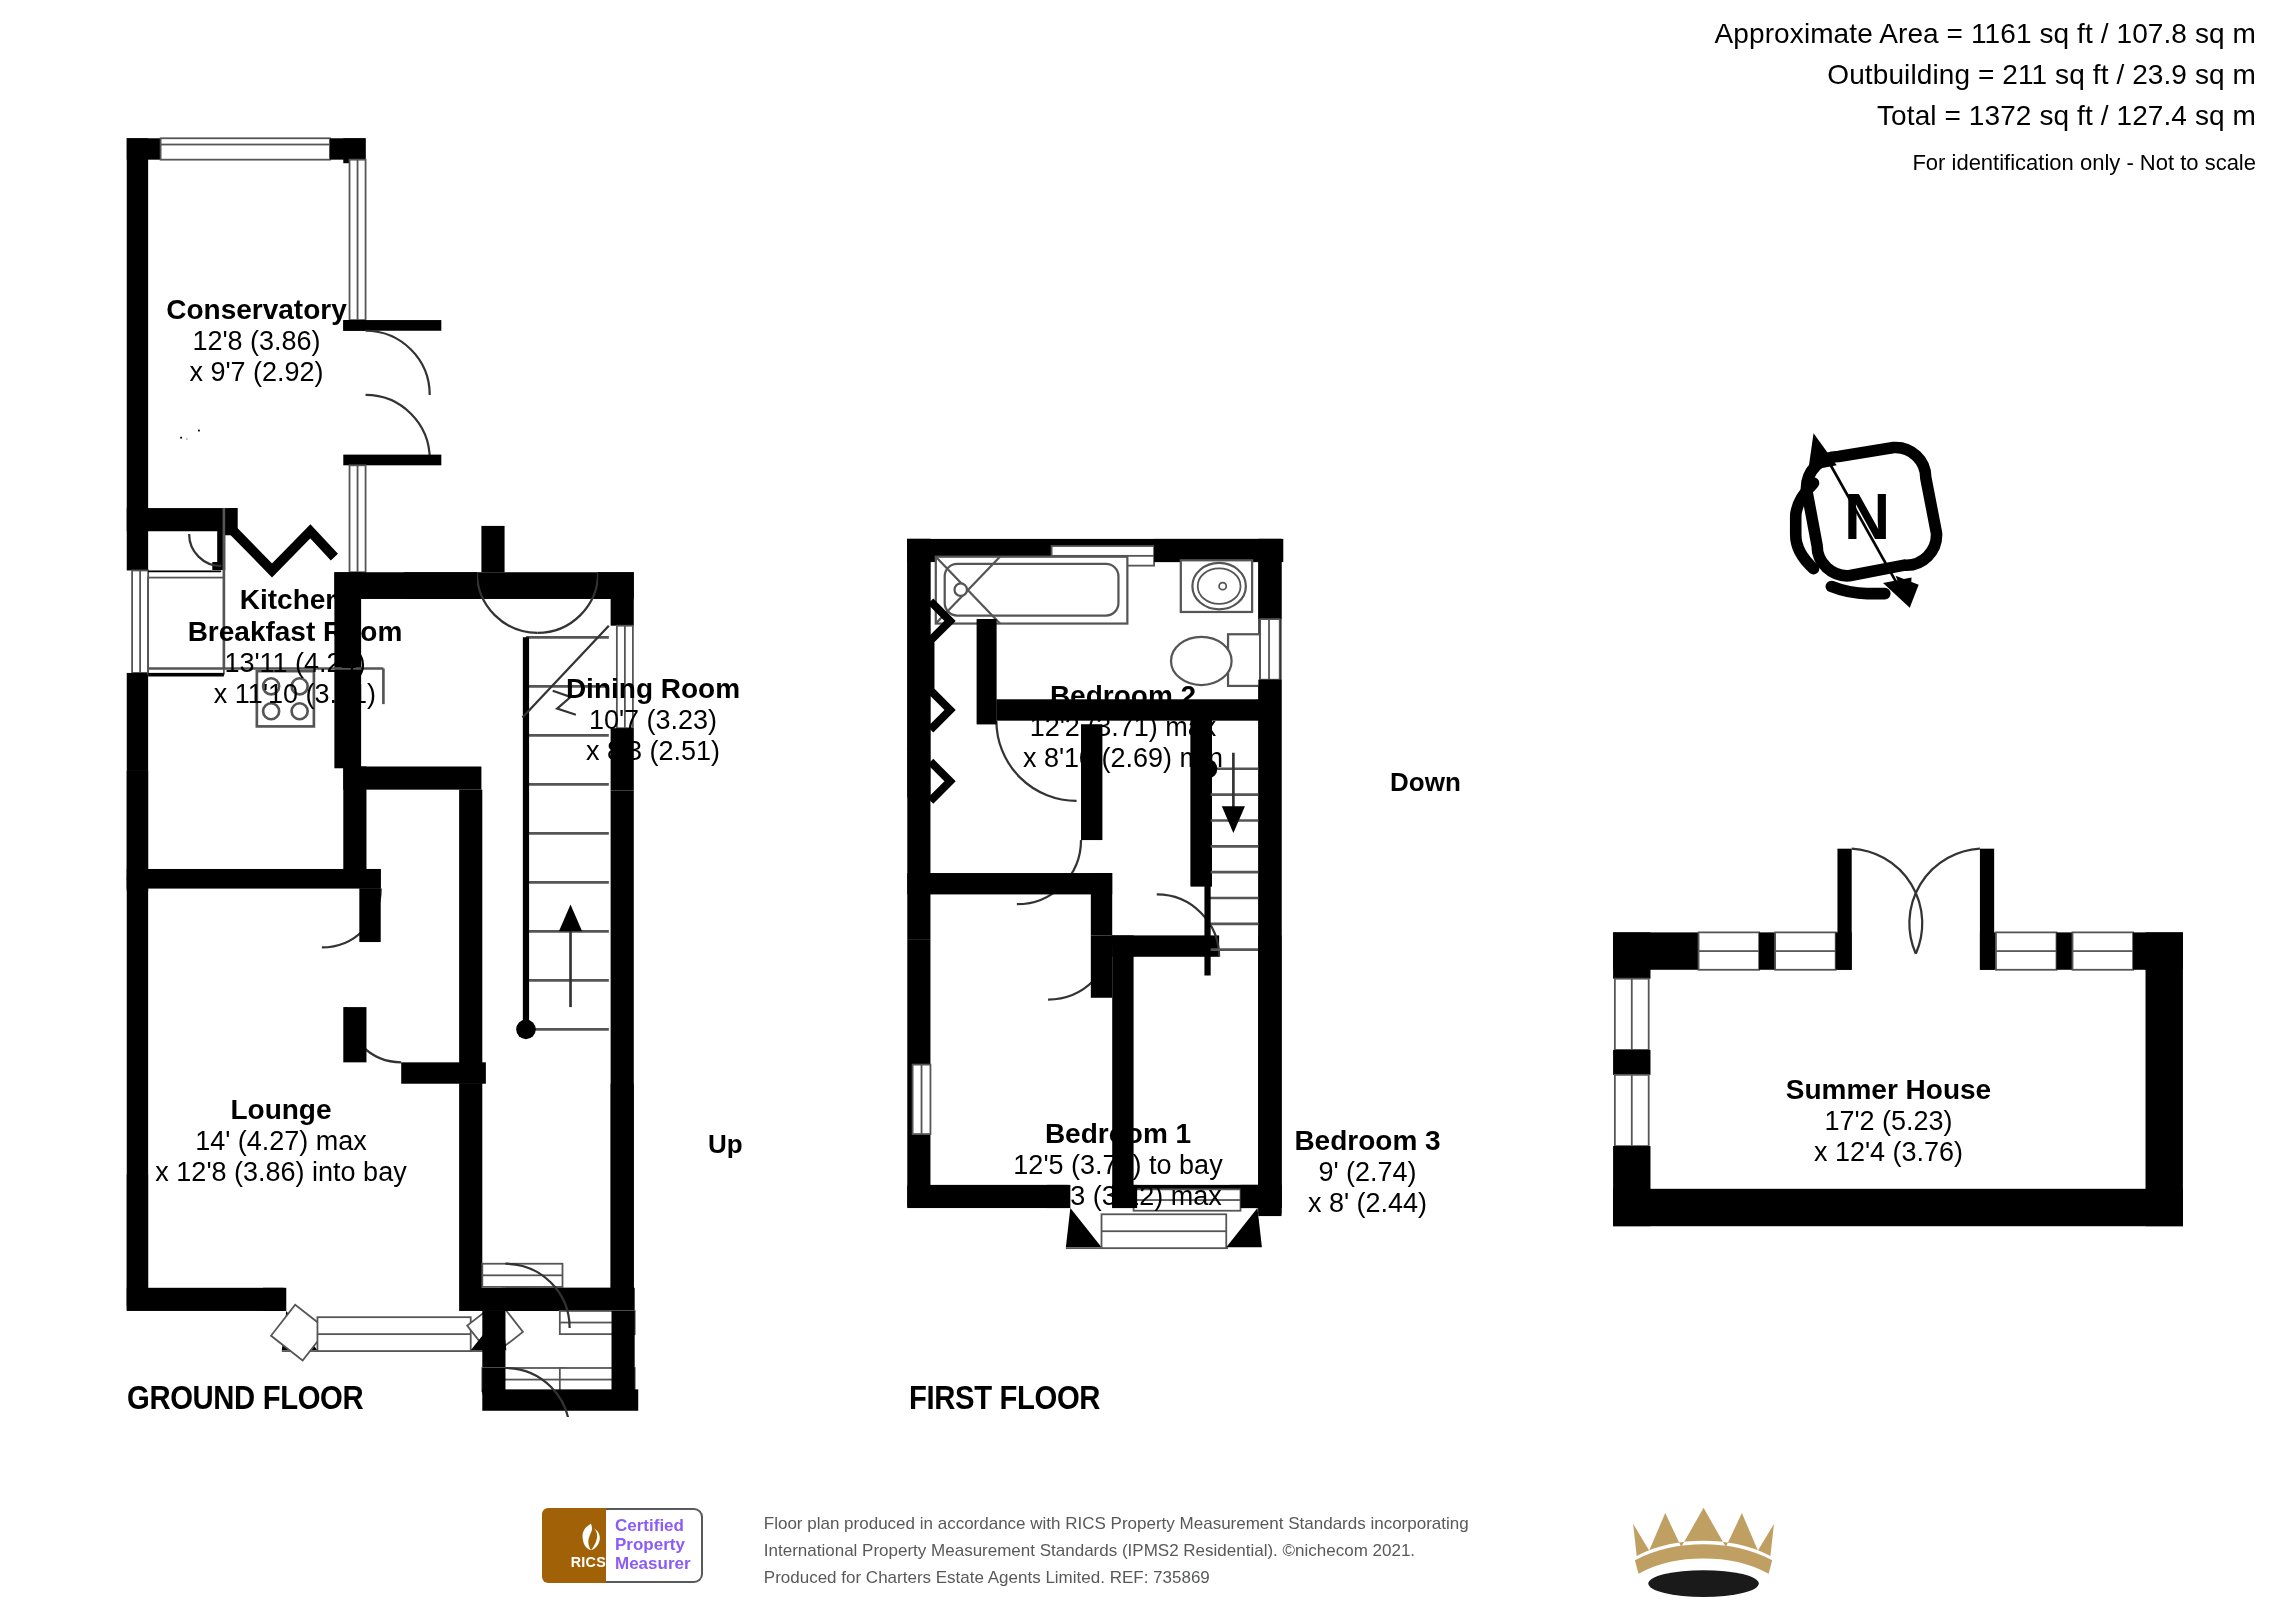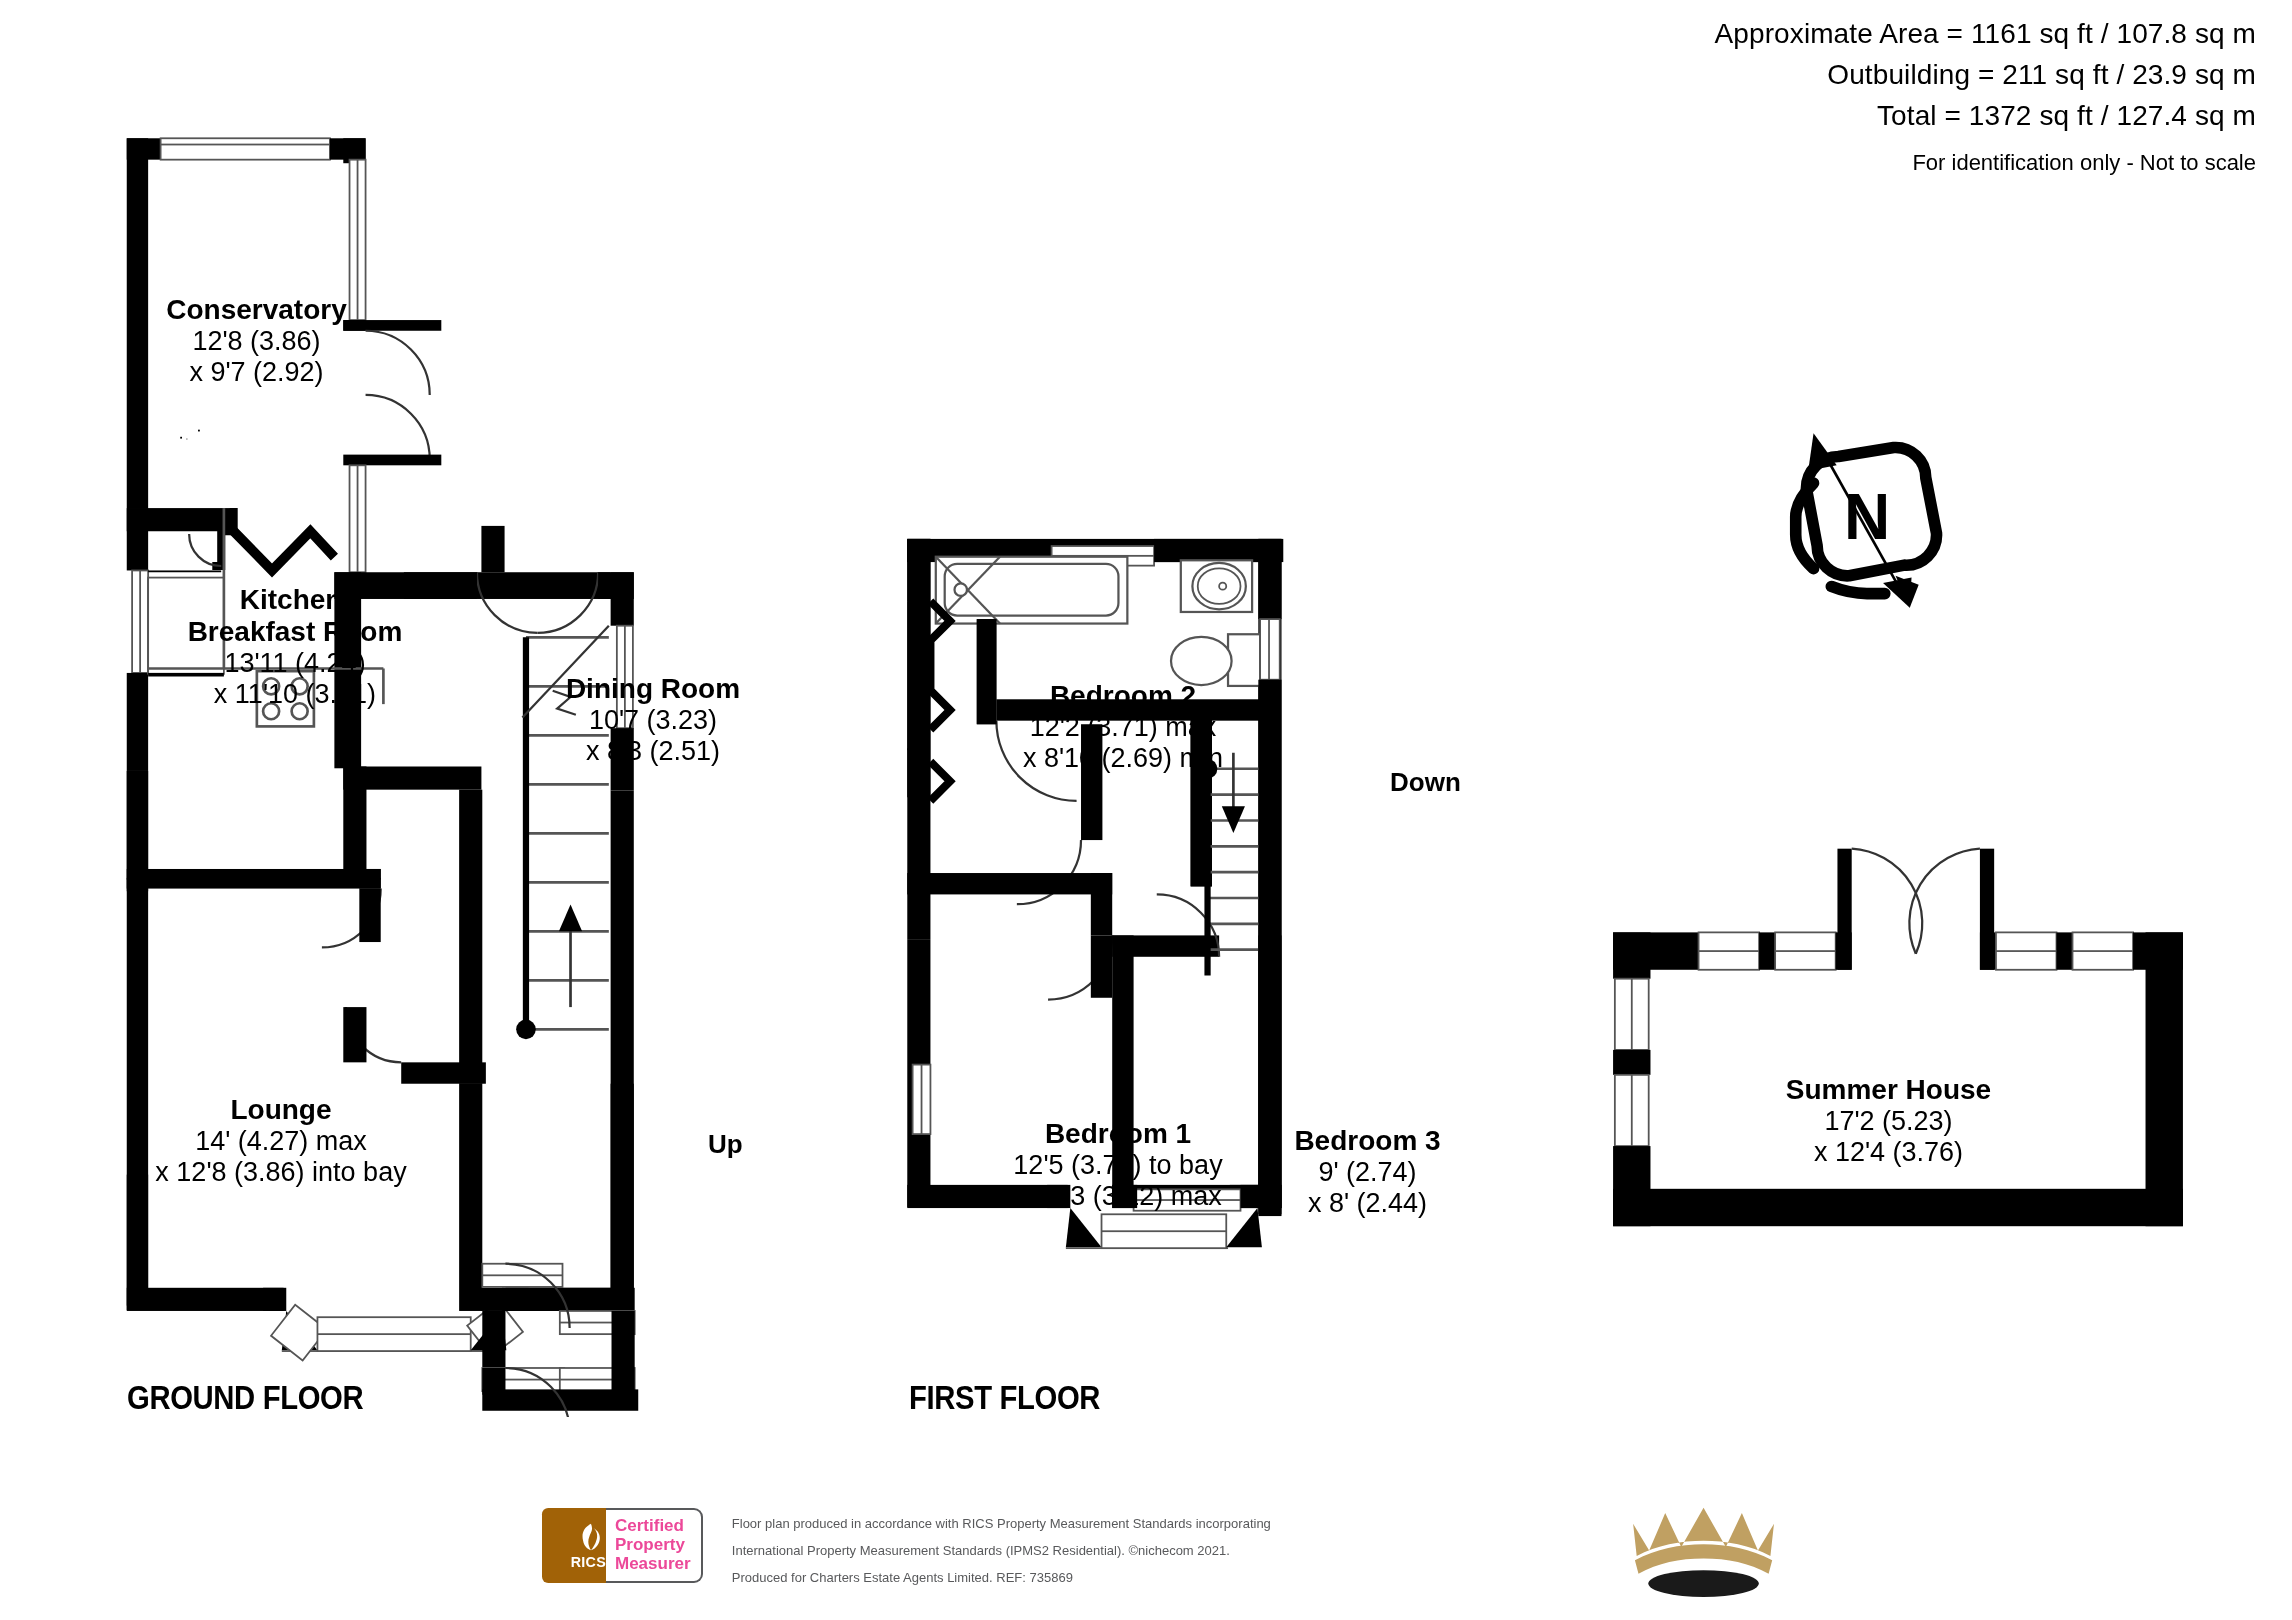--- a/index.html
+++ b/index.html
@@ -34,24 +34,24 @@
 
   
   .footer{position:absolute;left:542px;top:1508px;display:flex;align-items:flex-start;}
   .rics-badge{display:flex;align-items:stretch;height:75px;}
   .rics-mark{width:64px;background:#a16207;display:flex;flex-direction:column;
         align-items:flex-end;justify-content:center;border-radius:6.2px 0 0 6.2px;}
   .rics-mark .rics-word{color:#fff;font-size:14.3px;font-weight:bold;letter-spacing:0.3px;
         margin-top:0.9px;}
   .rics-text{border:2.7px solid #58595b;border-left:none;border-radius:0 9px 9px 0;
         padding:4.5px 10.7px 4.5px 9px;display:flex;flex-direction:column;justify-content:center;}
-  .rics-text span{font-size:17px;font-weight:bold;color:#ec4899;line-height:18.7px;
+  .rics-text span{font-size:17px;font-weight:bold;color:#8b5cf6;line-height:18.7px;
         display:block;}
   .footer-text{margin-left:28.5px;padding-top:1.8px;}
-  .footer-text div{font-size:13px;line-height:27px;color:#58595b;white-space:nowrap;}
+  .footer-text div{font-size:17px;line-height:27px;color:#58595b;white-space:nowrap;margin-left:32px;}
   .crown-wrap{position:absolute;left:1626px;top:1504px;}
 </style>
 </head>
 <body>
 
 <div id="plan-root">
 
   <div class="header-block">
     <div class="header-line">Approximate Area = 1161 sq ft / 107.8 sq m</div>
     <div class="header-line">Outbuilding = 211 sq ft / 23.9 sq m</div>

